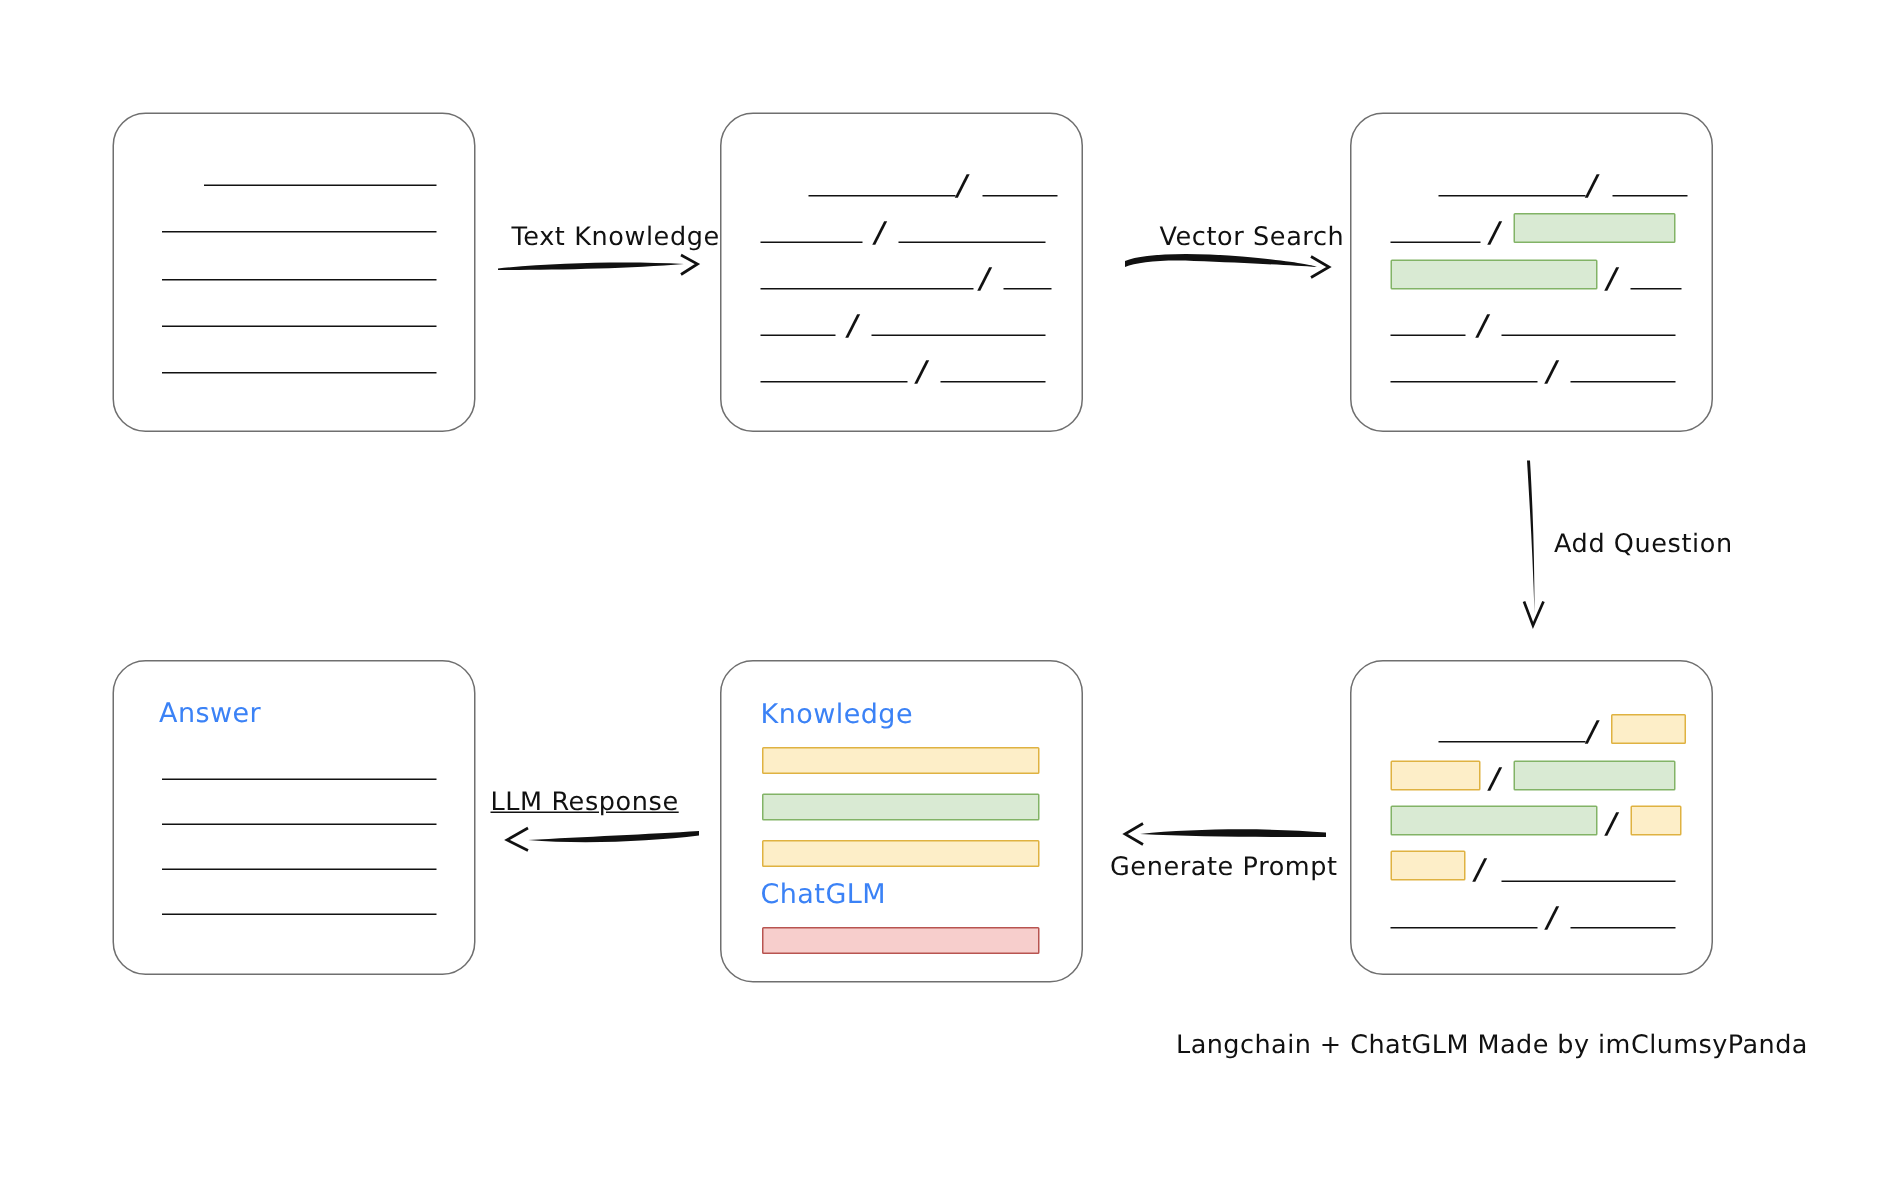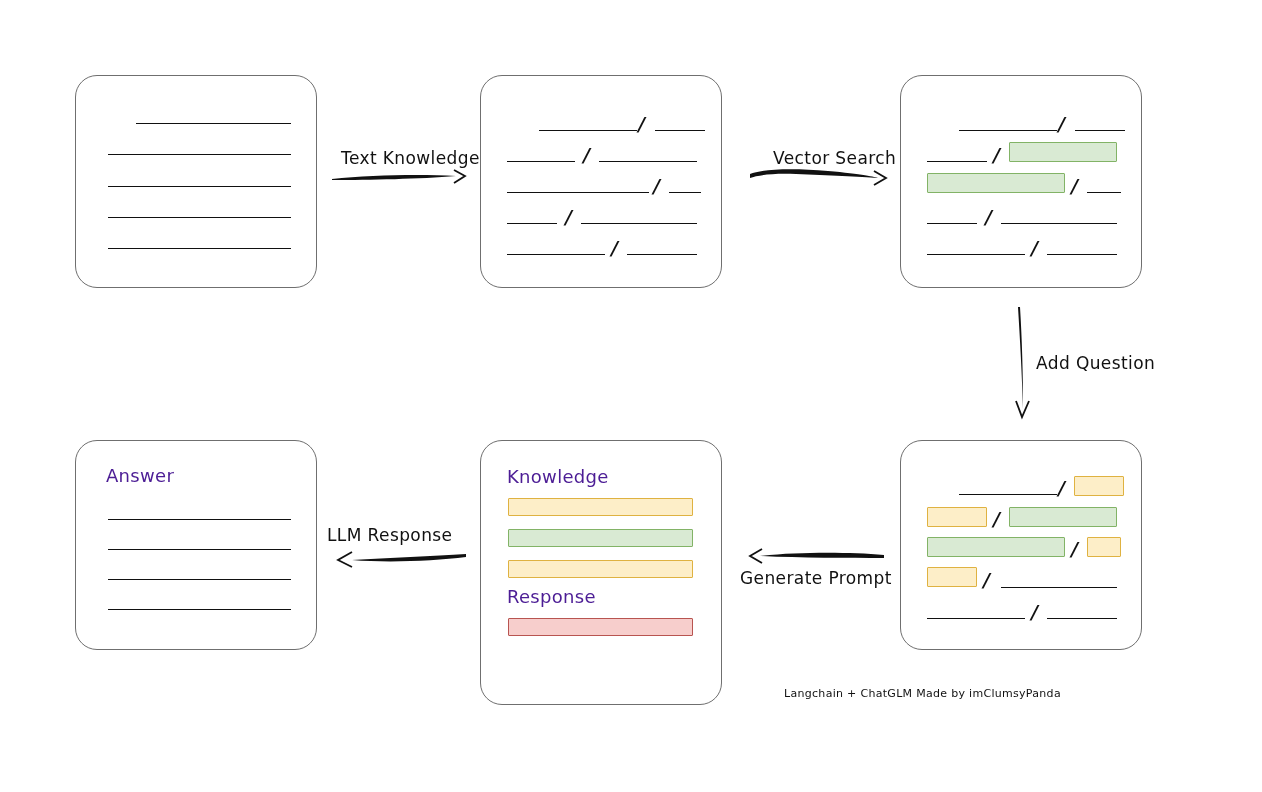--- a/index.html
+++ b/index.html
@@ -72,27 +72,27 @@
     letter-spacing: 0.4px;
     color: #111111;
     white-space: nowrap;
     user-select: none;
   }
   .card-title {
     position: absolute;
     font-family: "DejaVu Sans", sans-serif;
     font-size: 18px;
     letter-spacing: 0.3px;
-    color: #4c1d95;
+    color: #3b82f6;
     white-space: nowrap;
   }
   .caption {
     position: absolute;
     font-family: "DejaVu Sans", sans-serif;
-    font-size: 11px;
+    font-size: 17px;
     letter-spacing: 0.3px;
     color: #111111;
     white-space: nowrap;
   }
 
   
   .arrow-svg {
     position: absolute;
     overflow: visible;
   }
@@ -199,30 +199,30 @@
     <div class="slash" style="left:130px; top:162px;">/</div>
     <div class="rule" style="left:146px; top:177px; width:70px;"></div>
   </div>
 
   <div class="hand" style="left:740px; top:543px;margin-top:25px;">Generate Prompt</div>
   <svg class="arrow-svg" style="left:738px; top:545px;" width="148" height="24" viewBox="0 0 148 24">
     <path class="blade" d="M146,10 C110,7 60,7 22,11 C60,13 110,13 146,13 Z"></path>
     <path class="head" d="M24,4 L12,11 L24,18"></path>
   </svg>
 
-  <div class="card" style="left:480px; top:440px; width:242px; height:265px;">
+  <div class="card" style="left:480px; top:440px; width:242px; height:215px;">
     <span class="card-title" style="left:26px; top:25px;">Knowledge</span>
     <div class="chunk yellow" style="left:27px; top:57px; width:185px; height:18px;"></div>
     <div class="chunk green" style="left:27px; top:88px; width:185px; height:18px;"></div>
     <div class="chunk yellow" style="left:27px; top:119px; width:185px; height:18px;"></div>
-    <span class="card-title" style="left:26px; top:145px;">Response</span>
+    <span class="card-title" style="left:26px; top:145px;">ChatGLM</span>
     <div class="chunk red" style="left:27px; top:177px; width:185px; height:18px;"></div>
   </div>
 
-  <div class="hand" style="left:327px; top:525px;">LLM Response</div>
+  <div class="hand" style="left:327px; top:525px;text-decoration:underline;">LLM Response</div>
   <svg class="arrow-svg" style="left:318px; top:548px;" width="150" height="24" viewBox="0 0 150 24">
     <path class="blade" d="M148,9 C116,13 70,15 34,12 C70,10 116,8 148,6 Z"></path>
     <path class="head" d="M34,4 L20,12 L34,19"></path>
   </svg>
 
   <div class="card" style="left:75px; top:440px; width:242px; height:210px;">
     <span class="card-title" style="left:30px; top:24px;">Answer</span>
     <div class="rule" style="left:32px; top:78px; width:183px;"></div>
     <div class="rule" style="left:32px; top:108px; width:183px;"></div>
     <div class="rule" style="left:32px; top:138px; width:183px;"></div>

